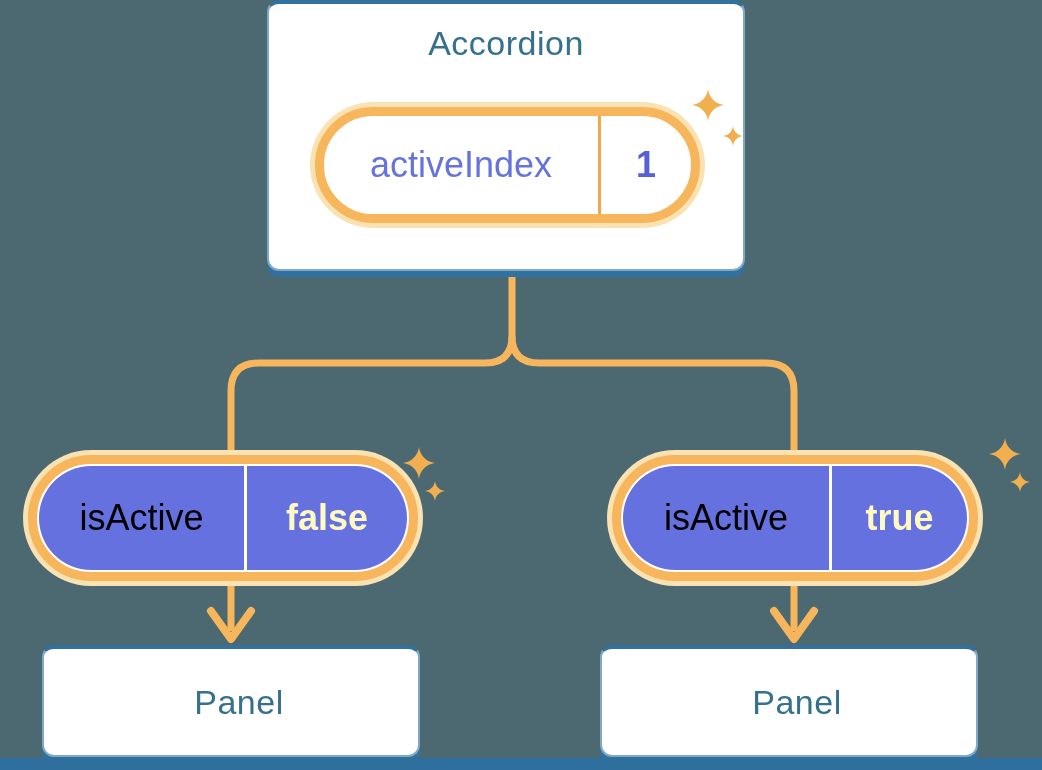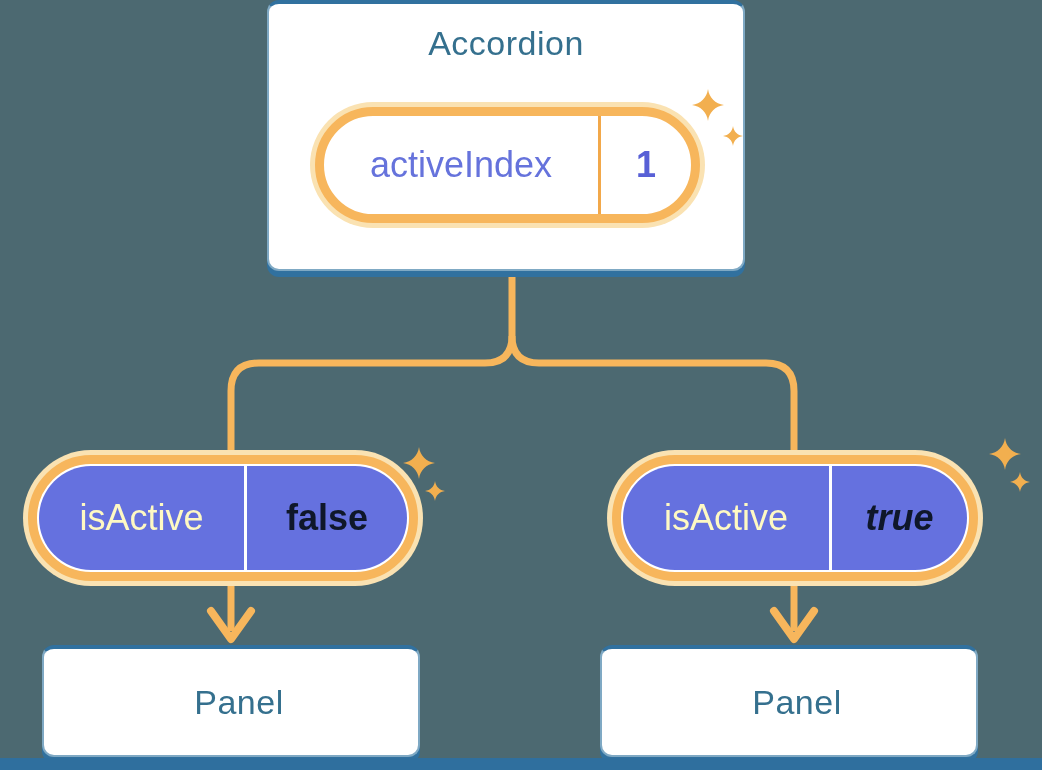--- a/index.html
+++ b/index.html
@@ -66,27 +66,27 @@
   .pill-cell {
     display: flex; align-items: center; justify-content: center;
     font-size: 36px;
   }
   .cell-label { flex: 1; }
   .state-pill { left: 310px; top: 102px; width: 395px; height: 126px; }
   .state-pill .cell-label { color: #6673DC; }
   .state-pill .cell-value { width: 90px; color: #5860D6; font-weight: bold; }
   .state-pill .divider { width: 3px; background: #F2A84A; }
 
-  .prop-pill .cell-label { color: #fef9c3; }
-  .prop-pill .cell-value { color: #0f172a; font-weight: bold; }
+  .prop-pill .cell-label { color: #000000; }
+  .prop-pill .cell-value { color: #fef9c3; font-weight: bold; }
   .prop-pill .divider { width: 3px; background: #ffffff; }
   .prop-pill-left  { left: 23px;  top: 450px; width: 400px; height: 136px; }
   .prop-pill-left  .cell-value { width: 160px; }
   .prop-pill-right { left: 607px; top: 450px; width: 376px; height: 136px; }
-  .prop-pill-right .cell-value { width: 135px; font-style: italic; }
+  .prop-pill-right .cell-value { width: 135px; }
 
   
   .wires { position: absolute; left: 0; top: 0; pointer-events: none; }
 
   
   .sparkle { position: absolute; }
 
   
   .bottom-edge {
     position: absolute; left: 0; bottom: 0;

